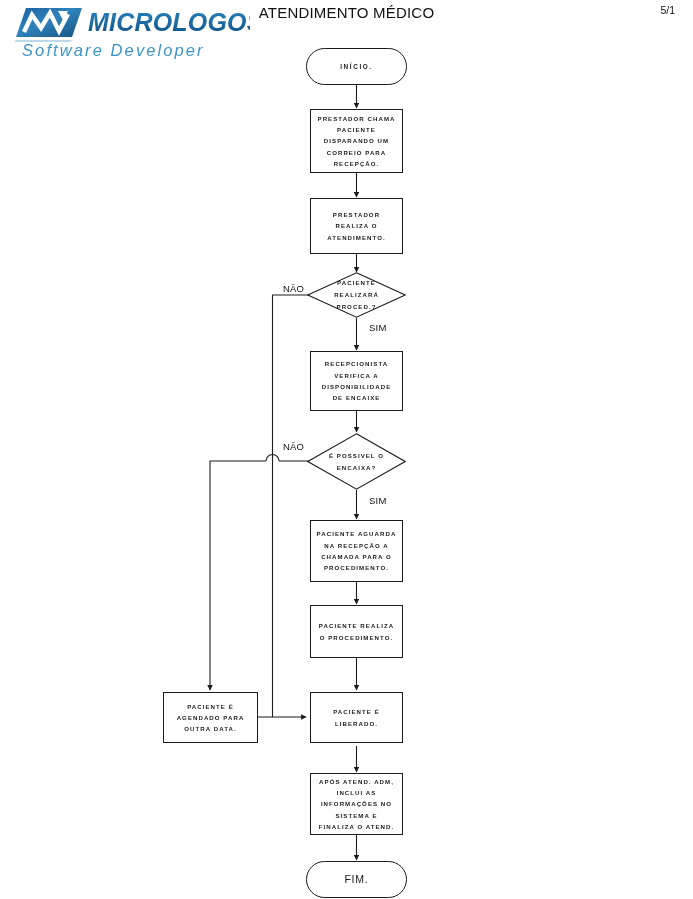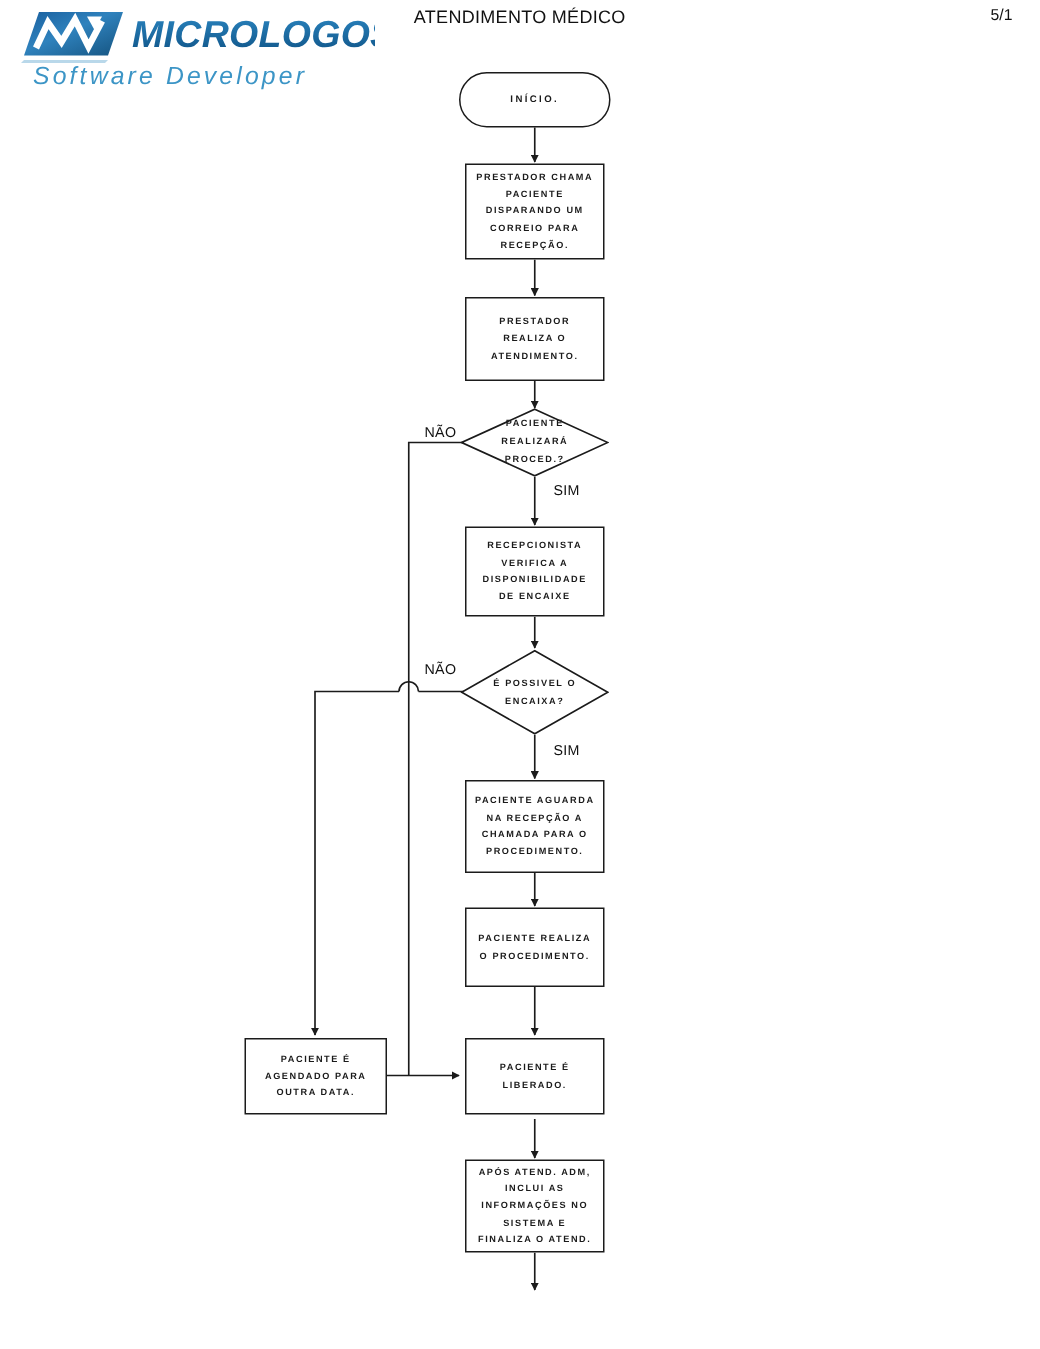--- a/index.html
+++ b/index.html
@@ -20,21 +20,21 @@
   #logo {
     position: absolute;
     left: 10px; top: 4px;
     width: 240px; height: 58px;
   }
   #header-title {
     position: absolute;
     left: 0; top: 4px;
     width: 693px;
     text-align: center;
-    font-size: 12px;
+    font-size: 15px;
     letter-spacing: 0.2px;
     color: #111;
   }
   #page-number {
     position: absolute;
     right: 18px; top: 4px;
     font-size: 10.5px;
     color: #111;
   }
 
@@ -270,14 +270,17 @@
   </div>
 
   <div class="node process" style="left:310px; top:773px; width:93px; height:62px;">
     <span class="txt">APÓS ATEND. ADM,
 INCLUI AS
 INFORMAÇÕES NO
 SISTEMA E
 FINALIZA O ATEND.</span>
   </div>
 
+  <div class="node terminal end" style="left:306px; top:861px; width:101px; height:37px;">
+    <span class="txt">FIM.</span>
+  </div>
 
 </div>
 
 </body></html>

